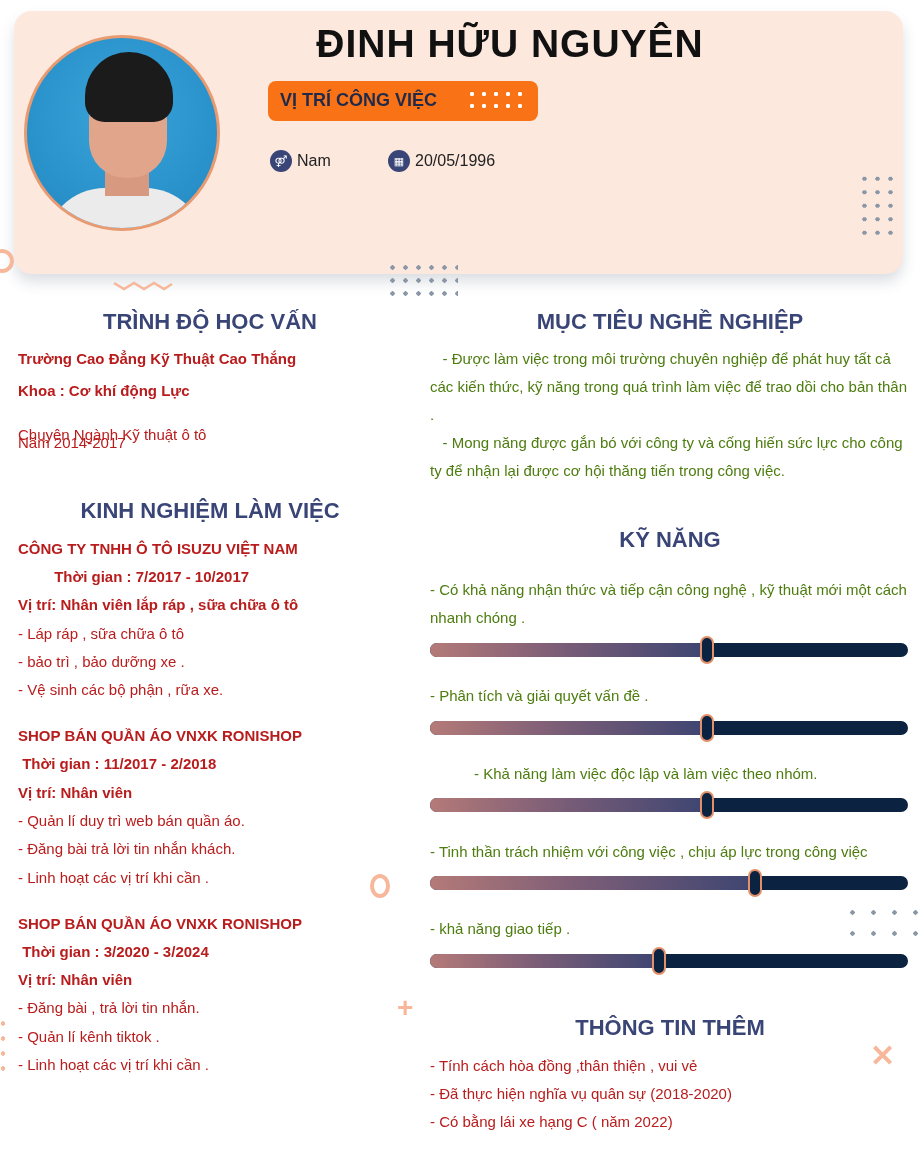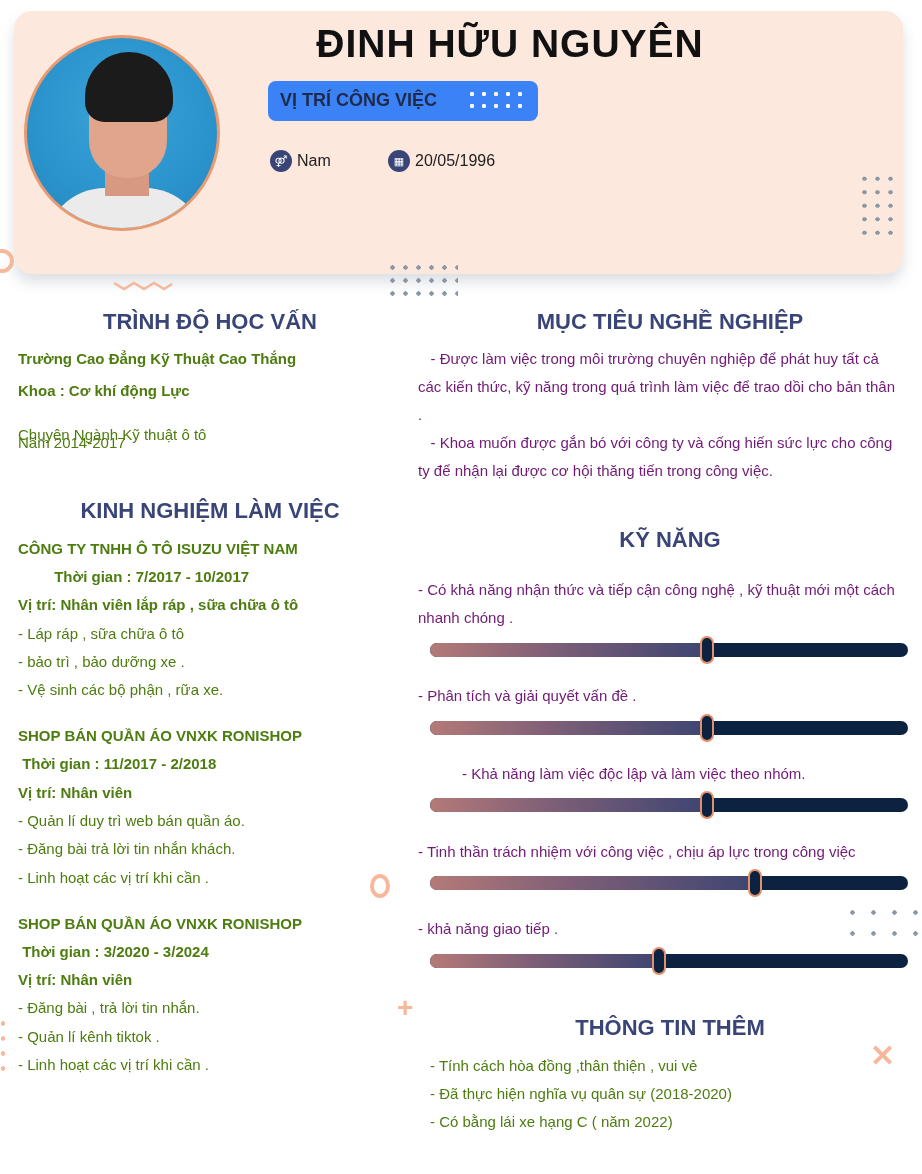--- a/index.html
+++ b/index.html
@@ -9,32 +9,32 @@
             border-radius:18px; box-shadow:0 8px 14px rgba(60,80,100,0.18); }
   .photo { position:absolute; left:24px; top:35px; width:196px; height:196px; border-radius:50%;
            border:3px solid #e89a70; box-sizing:border-box; overflow:hidden;
            background:radial-gradient(circle at 50% 40%, #3aa3d8 0%, #2a93cc 60%, #2684bb 100%); }
   .photo .hair { position:absolute; left:58px; top:14px; width:88px; height:70px; background:#1b1b1b; border-radius:45px 45px 20px 20px; }
   .photo .face { position:absolute; left:62px; top:40px; width:78px; height:100px; background:#e1a58c; border-radius:40px 40px 38px 38px; }
   .photo .neck { position:absolute; left:78px; top:128px; width:44px; height:30px; background:#d79a80; }
   .photo .shirt { position:absolute; left:18px; top:150px; width:160px; height:70px; background:#ecebec; border-radius:60px 60px 0 0; }
   .name { position:absolute; left:300px; top:22px; width:420px; text-align:center; font-size:39px; font-weight:bold;
           color:#111; letter-spacing:1px; }
-  .position-badge { position:absolute; left:268px; top:81px; width:270px; height:40px; background:#3b82f6; border-radius:8px; }
+  .position-badge { position:absolute; left:268px; top:81px; width:270px; height:40px; background:#f97316; border-radius:8px; }
   .position-badge span { position:absolute; left:12px; top:9px; font-size:18px; font-weight:bold; color:#1f2a4a; }
   .badge-dots { position:absolute; left:198px; top:7px; width:60px; height:26px;
                 background-image:radial-gradient(circle, #fff 2px, transparent 2.3px); background-size:12px 12px; }
   .info-item { position:absolute; top:150px; display:flex; align-items:center; font-size:16px; color:#222; }
   .info-icon { width:22px; height:22px; border-radius:50%; background:#3a4577; color:#fff; font-size:11px;
                display:flex; align-items:center; justify-content:center; margin-right:5px; }
   .dots { position:absolute; background-image:radial-gradient(circle, #8a97a6 2px, transparent 2.4px); }
   .section-title { position:absolute; font-size:22px; font-weight:bold; color:#3a4577; text-align:center; }
-  .text-line { position:absolute; font-size:15px; color:#4d7c0f; white-space:nowrap; }
+  .text-line { position:absolute; font-size:15px; color:#b91c1c; white-space:nowrap; }
   .bold { font-weight:bold; }
-  .para { position:absolute; left:418px; width:480px; font-size:15px; line-height:28px; color:#701a75; }
+  .para { position:absolute; left:430px; width:480px; font-size:15px; line-height:28px; color:#4d7c0f; }
   .slider { position:absolute; left:430px; width:478px; height:14px; border-radius:7px; background:#0b2340; }
   .slider .fill { position:absolute; left:0; top:0; height:14px; border-radius:7px 0 0 7px;
                   background:linear-gradient(90deg, #b47a78 0%, #7d5e77 45%, #3d4572 100%); }
   .slider .thumb { position:absolute; top:-7px; width:14px; height:28px; margin-left:-7px; background:#0b2340;
                    border:2px solid #e3906a; border-radius:8px; box-sizing:border-box; }
   .deco { position:absolute; color:#f6b79a; }
 </style>
 </head>
 <body>
 
@@ -95,21 +95,21 @@
 
 <div class="text-line bold" style="left:18px;top:915px;">SHOP BÁN QUẦN ÁO VNXK RONISHOP</div>
 <div class="text-line bold" style="left:18px;top:943px;white-space:pre;"> Thời gian : 3/2020 - 3/2024</div>
 <div class="text-line bold" style="left:18px;top:971px;">Vị trí: Nhân viên</div>
 <div class="text-line" style="left:18px;top:999px;">- Đăng bài , trả lời tin nhắn.</div>
 <div class="text-line" style="left:18px;top:1028px;">- Quản lí kênh tiktok .</div>
 <div class="text-line" style="left:18px;top:1056px;">- Linh hoạt các vị trí khi cần .</div>
 
 <div class="section-title" style="left:430px;top:309px;width:480px;">MỤC TIÊU NGHỀ NGHIỆP</div>
 <div class="para" style="top:345px;white-space:pre-wrap;">   - Được làm việc trong môi trường chuyên nghiệp để phát huy tất cả các kiến thức, kỹ năng trong quá trình làm việc để trao dồi cho bản thân .</div>
-<div class="para" style="top:429px;white-space:pre-wrap;">   - Khoa muốn được gắn bó với công ty và cống hiến sức lực cho công ty để nhận lại được cơ hội thăng tiến trong công việc.</div>
+<div class="para" style="top:429px;white-space:pre-wrap;">   - Mong năng được gắn bó với công ty và cống hiến sức lực cho công ty để nhận lại được cơ hội thăng tiến trong công việc.</div>
 
 <div class="section-title" style="left:430px;top:527px;width:480px;">KỸ NĂNG</div>
 
 <div class="para" style="top:576px;">- Có khả năng nhận thức và tiếp cận công nghệ , kỹ thuật mới một cách nhanh chóng .</div>
 <div class="slider" style="top:643px;">
   <div class="fill" style="width:58%;"></div>
     <div class="thumb" style="left:58%;"></div>
 </div>
 
 <div class="para" style="top:682px;">- Phân tích và giải quyết vấn đề .</div>

